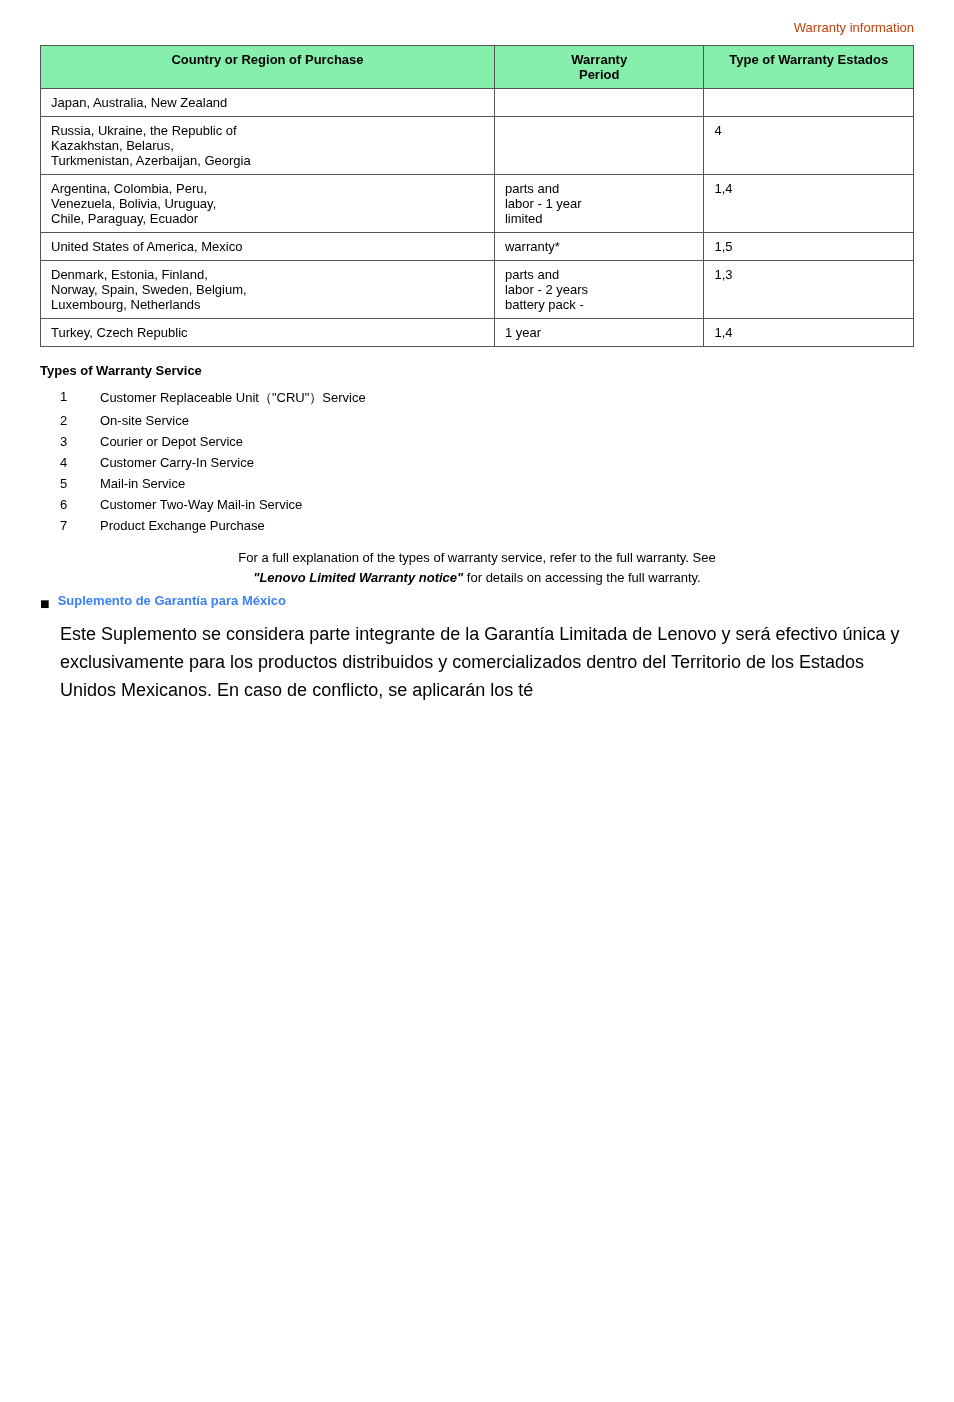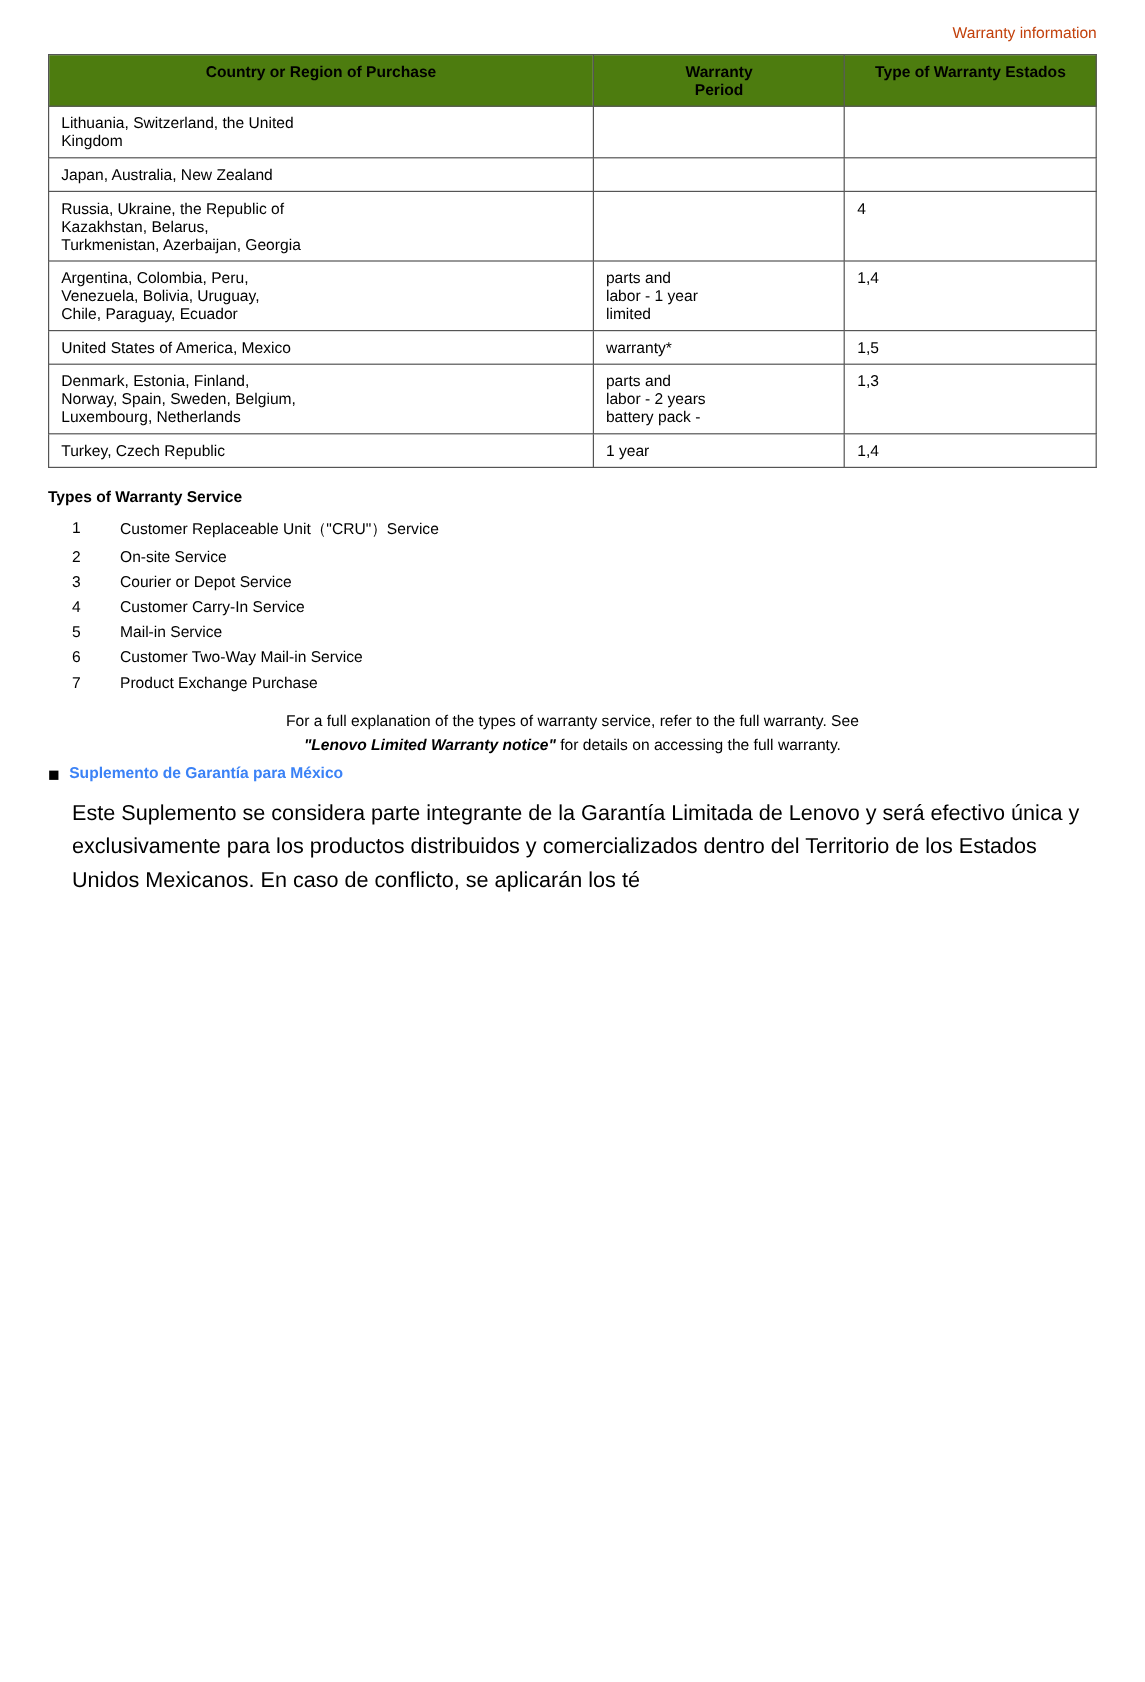--- a/index.html
+++ b/index.html
@@ -24,21 +24,21 @@
       margin-bottom: 16px;
     }
     th, td {
       border: 1px solid #555;
       padding: 6px 10px;
       vertical-align: top;
       font-size: 13px;
     }
     th {
       font-weight: bold;
-      background: #4d7c0f;
+      background: #86efac;
     }
     .col-country { width: 52%; }
     .col-warranty { width: 24%; }
     .col-type { width: 24%; }
     .footnote-row td {
       border: 1px solid #555;
       font-size: 12.5px;
     }
     .section-title {
       font-weight: bold;
@@ -102,25 +102,20 @@
       </th>
       <th class="col-warranty">
         <strong>Warranty<br>Period</strong>
       </th>
       <th class="col-type">
         <strong>Type of Warranty Estados</strong>
       </th>
     </tr>
   </thead>
   <tbody id="table-body">
-  <tr>
-        <td>Lithuania, Switzerland, the United<br>Kingdom</td>
-        <td></td>
-        <td></td>
-      </tr>
       <tr>
         <td>Japan, Australia, New Zealand</td>
         <td></td>
         <td></td>
       </tr>
       <tr>
         <td>Russia, Ukraine, the Republic of<br>Kazakhstan, Belarus,<br>Turkmenistan, Azerbaijan, Georgia</td>
         <td></td>
         <td>4</td>
       </tr>

